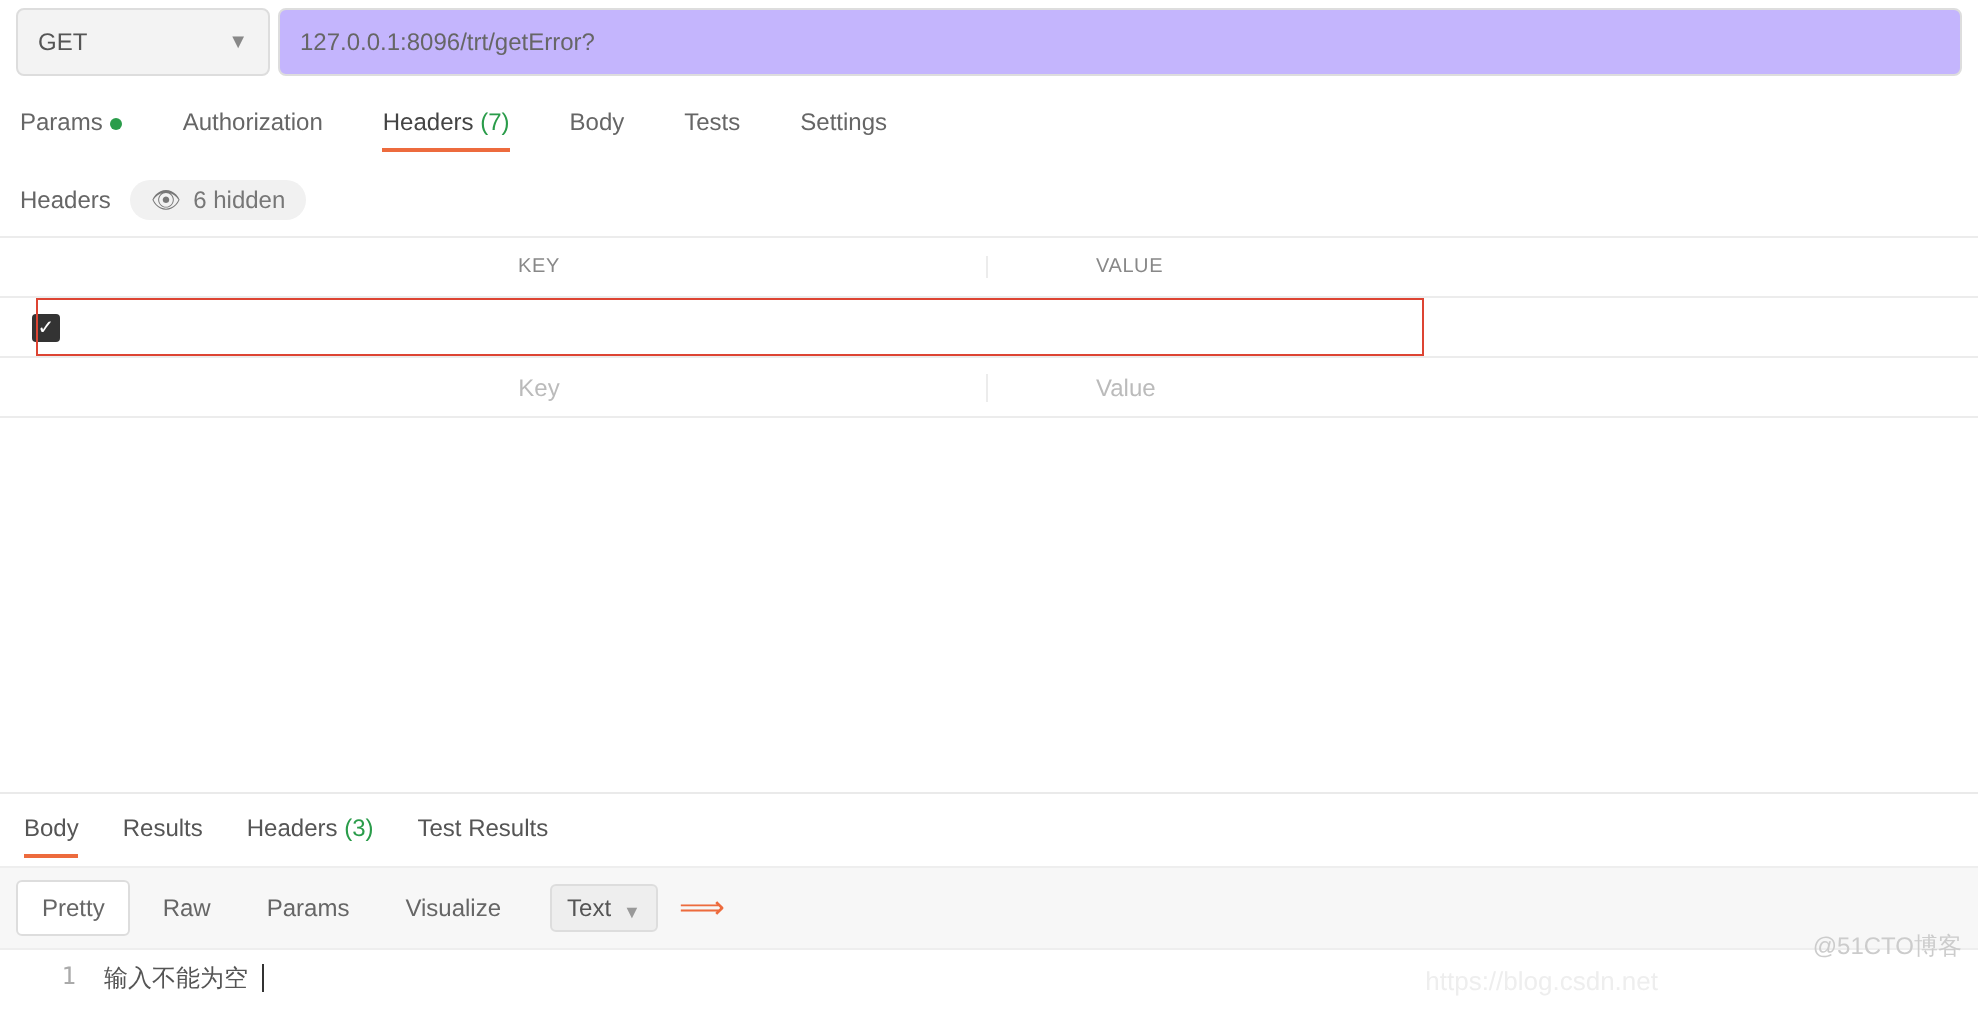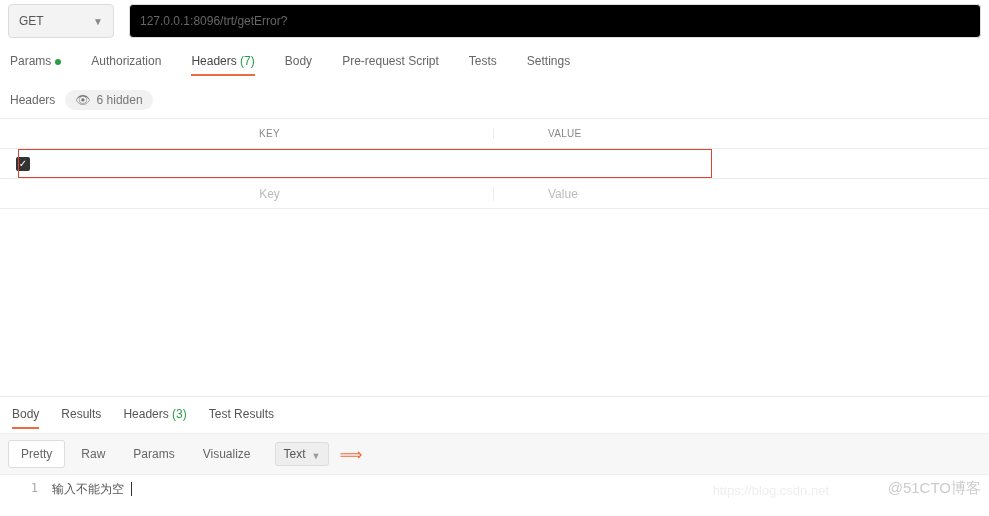--- a/index.html
+++ b/index.html
@@ -1,22 +1,22 @@
 <!DOCTYPE html>
 <html><head>
 <meta charset="utf-8">
 <style>
   * { box-sizing: border-box; margin: 0; padding: 0; }
   body { font-family: -apple-system, "Segoe UI", Arial, sans-serif; font-size: 12px; color: #555; background: #fff; width: 989px; height: 516px; position: relative; overflow: hidden; }
 
   
   .url-row { display: flex; height: 34px; margin: 4px 8px 0 8px; gap: 4px; }
-  .method-select { width: 106px; background: #f3f3f3; border: 1px solid #ddd; border-radius: 4px; display: flex; align-items: center; padding: 0 10px; cursor: pointer; justify-content: space-between; }
+  .method-select { width: 127px; background: #f3f3f3; border: 1px solid #ddd; border-radius: 4px; display: flex; align-items: center; padding: 0 10px; cursor: pointer; justify-content: space-between; }
   .method-select .caret { color: #888; font-size: 10px; }
-  .url-input { flex: 1; background: #000000; border: 1px solid #ddd; border-radius: 4px; display: flex; align-items: center; padding: 0 10px; color: #666; margin-left: 11px; }
+  .url-input { flex: 1; background: #c4b5fd; border: 1px solid #ddd; border-radius: 4px; display: flex; align-items: center; padding: 0 10px; color: #666; }
 
   
   .tabs { display: flex; gap: 30px; padding: 16px 8px 4px 10px; color: #666; }
   .tab { cursor: pointer; padding-bottom: 6px; }
   .tab.active { border-bottom: 2px solid #ed6b3d; color: #444; }
   .tab .count { color: #2a9c4a; }
   .tab .dot { display:inline-block; width:6px; height:6px; border-radius:50%; background:#2a9c4a; margin-left:4px; vertical-align: middle; }
 
   
   .subrow { display: flex; align-items: center; gap: 10px; padding: 10px 10px 8px 10px; color: #666; }
@@ -41,42 +41,41 @@
   .resp-toolbar { display:flex; gap:4px; padding:6px 8px; background:#f7f7f7; border-top:1px solid #eee; border-bottom:1px solid #eee; align-items:center; }
   .tb-btn { padding:6px 12px; color:#666; cursor:pointer; border-radius:3px; }
   .tb-btn.sel { background:#fff; border:1px solid #ddd; }
   .tb-type { background:#eee; border:1px solid #ddd; border-radius:3px; display:flex; align-items:flex-end; padding:4px 8px; gap:6px; margin-left:8px; }
   .wrap-icon { color:#ed6b3d; font-size:16px; margin-left:6px; cursor:pointer; }
   .resp-body { display:flex; padding:6px 0 18px 0; }
   .gutter { width:52px; text-align:right; padding-right:14px; color:#aaa; font-family: monospace; }
   .code { font-family: monospace; }
   .cursor { border-right:1px solid #333; }
 
-  .watermark { position:absolute; right:8px; bottom:18px; color:#ccc; font-size:15px; pointer-events:none; }
+  .watermark { position:absolute; right:8px; bottom:34px; color:#ccc; font-size:12px; pointer-events:none; }
   .wm2 { position:absolute; right:160px; bottom:18px; color:#eee; font-size:13px; pointer-events:none; }
 </style>
 </head>
 <body>
 
 <div class="url-row">
   <div class="method-select">
     <span>GET</span>
     <span class="caret">▼</span>
   </div>
   <div class="url-input">
     <span>127.0.0.1:8096/trt/getError?</span>
   </div>
 </div>
 
 <div class="tabs">
   <div class="tab"><span>Params</span><span class="dot"></span></div>
   <div class="tab">Authorization</div>
   <div class="tab active"><span>Headers</span> <span class="count">(7)</span></div>
   <div class="tab">Body</div>
-  <div class="tab">Pre-request Script</div>
   <div class="tab">Tests</div>
   <div class="tab">Settings</div>
 </div>
 
 <div class="subrow">
   <span>Headers</span>
   <div class="hidden-pill">
     <span>👁</span>
     <span>6 hidden</span>
   </div>

